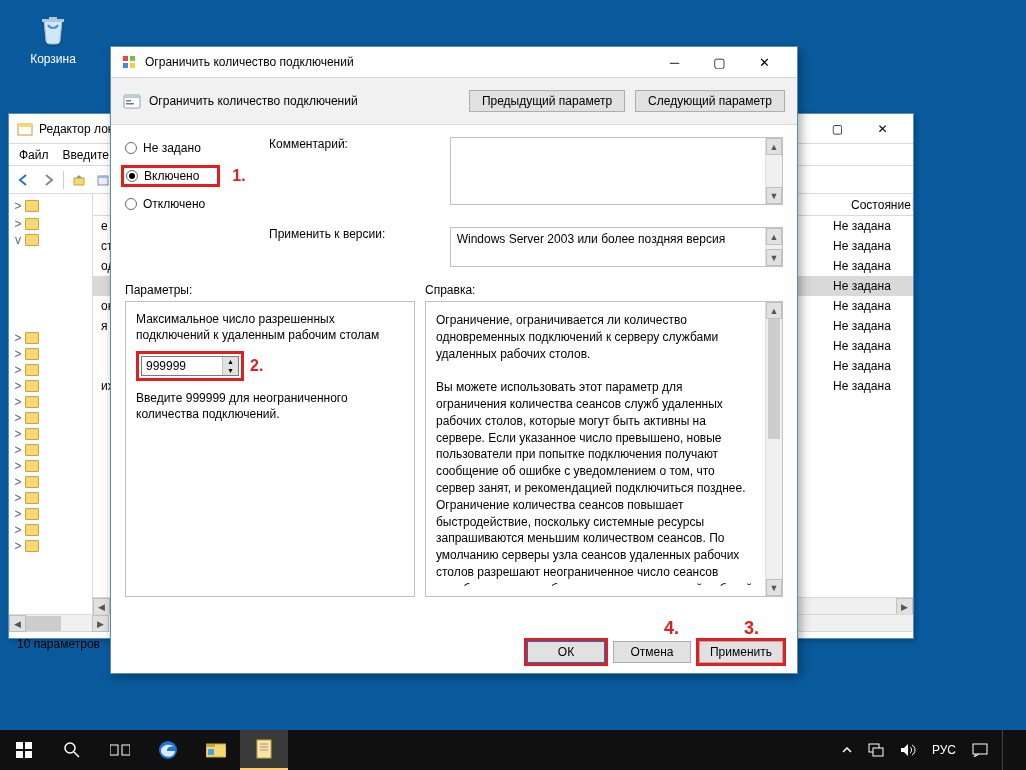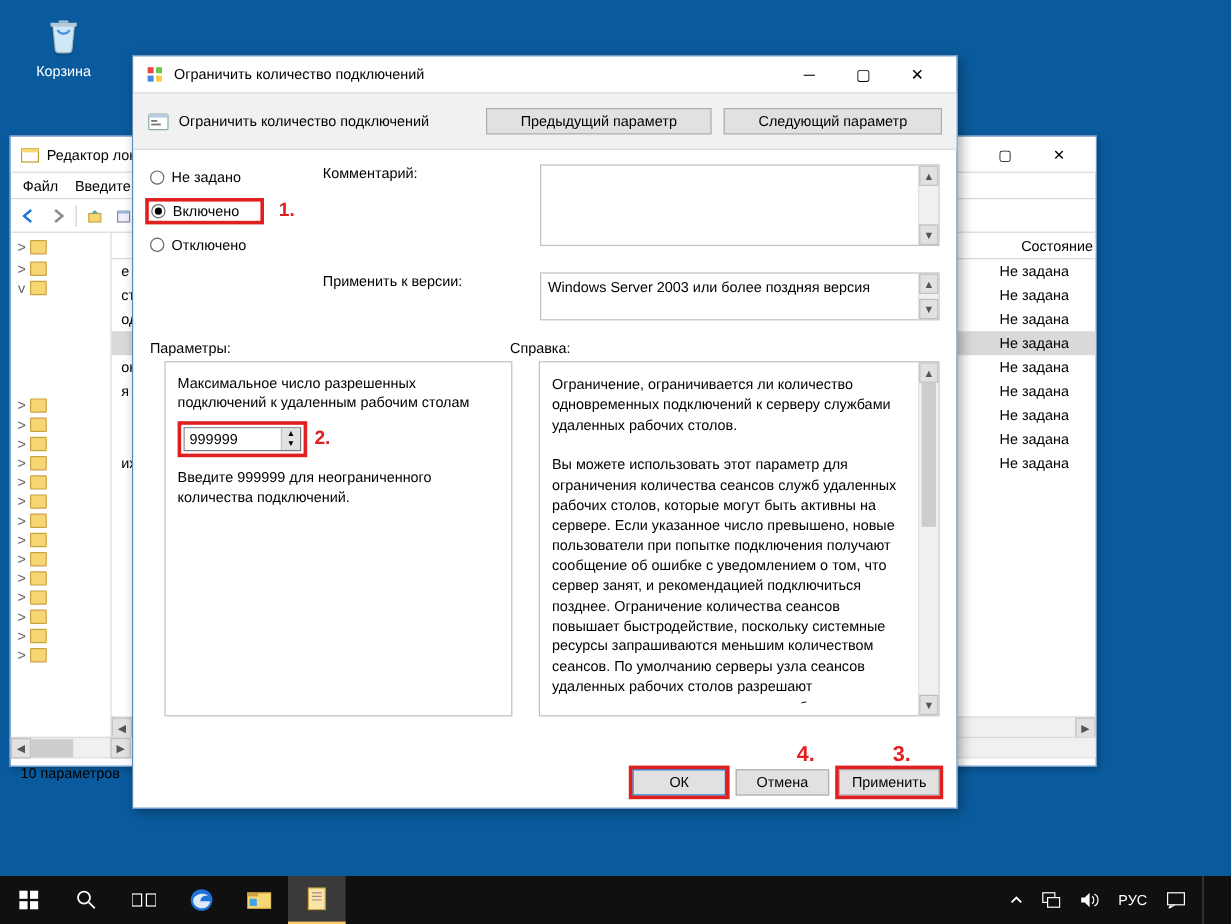--- a/index.html
+++ b/index.html
@@ -47,42 +47,42 @@
   .hscroll .sc-thumb { width:50px; height:15px; background:#cdcdcd; position:absolute; left:17px; top:1px; }
 
   
   .dlg { position: absolute; left:110px; top:46px; width:688px; height:628px; background:#fff; border:1px solid #5a8bbd; box-shadow:3px 3px 10px rgba(0,0,0,.35); z-index:10; }
   .dlg-titlebar { height:30px; display:flex; align-items:center; padding:0 10px; font-size:12px; }
   .dlg-titlebar .ctrls { margin-left:auto; display:flex; }
   .dlg-titlebar .ctrls .c { width:45px; height:28px; display:flex;align-items:center;justify-content:center; font-size:13px;}
   .dlg-subhdr { height:48px; background:#f1f1f2; border-top:1px solid #d9d9d9; border-bottom:1px solid #d9d9d9; display:flex; align-items:center; padding:0 12px; font-size:12px; gap:12px; }
   .dlg-subhdr .subtitle { display:flex; align-items:center; gap:8px;}
   .nav-btns { margin-left:auto; display:flex; gap:10px;}
-  .nav-btn { height:22px; padding:0 28px; background:#e1e1e1; border:1px solid #adadad; font-size:12px; display:flex;align-items:center; }
+  .nav-btn { height:22px; padding:0 12px; background:#e1e1e1; border:1px solid #adadad; font-size:12px; display:flex;align-items:center; }
   .dlg-body { padding:12px 14px; font-size:12px; }
   .state-row { display:flex; gap:14px; }
   .state-col { width:130px; }
   .radio-row { display:flex; align-items:center; gap:6px; height:22px; }
   .radio { width:12px; height:12px; border:1px solid #6a6a6a; border-radius:50%; display:inline-flex; align-items:center; justify-content:center; }
   .radio.checked::after { content:""; width:6px; height:6px; background:#000; border-radius:50%; }
   .radio-highlight { border:3px solid #e02020; padding:1px 18px 1px 2px; margin-left:-4px; }
   .anno { color:#e02020; font-weight:bold; font-size:16px; margin-left:6px; }
   .comment-col { flex:1; }
   .lbl { margin-bottom:4px; }
   .txtbox { border:1px solid #c0c0c0; background:#fff; position:relative; }
   .txtbox .vs { width:17px; background:#f0f0f0; border-left:1px solid #e1e1e1; position:absolute; right:0; top:0; bottom:0; }
   .txtbox .vs .a { height:17px; display:flex;align-items:center;justify-content:center;font-size:9px;color:#555;background:#e1e1e1;border:1px solid #c0c0c0;}
   .txtbox .vs .a.btm{ position:absolute;bottom:0;left:0;right:0;}
   .req-row { display:flex; gap:14px; margin-top:12px; }
   .req-txt { flex:1; height:40px; padding:4px 6px; font-size:12px; color:#000; position:relative;}
   .req-txt .content{ padding-right:17px;}
   .section-labels { display:flex; margin-top:16px; }
   .section-labels .s1 { width:300px; }
   .panels { display:flex; gap:10px; margin-top:4px;}
-  .panel { border:1px solid #c0c0c0; background:#fff; padding:10px; font-size:12px; position:relative;margin-left:12px;}
+  .panel { border:1px solid #c0c0c0; background:#fff; padding:10px; font-size:12px; position:relative;}
   .panel.params { width:290px; height:296px; }
   .panel.help { flex:1; height:296px; }
   .help-inner { height:100%; overflow:hidden; padding-right:17px; line-height:1.4; }
   .panel.help .vs { width:17px; background:#f0f0f0; border-left:1px solid #e1e1e1; position:absolute; right:0; top:0; bottom:0; }
   .panel.help .vs .a{ height:17px; display:flex;align-items:center;justify-content:center;font-size:9px;color:#555;background:#e1e1e1;border:1px solid #c0c0c0;}
   .panel.help .vs .a.btm{ position:absolute;bottom:0;left:0;right:0;}
   .spinner-wrap { display:inline-flex; border:3px solid #e02020; padding:2px; align-items:center;}
   .spinner { display:flex; border:1px solid #7a7a7a; height:20px;}
   .spinner input { border:none; width:80px; padding:0 4px; font-size:12px; outline:none;}
   .spinner .btns { display:flex; flex-direction:column; width:16px; border-left:1px solid #c0c0c0;}

